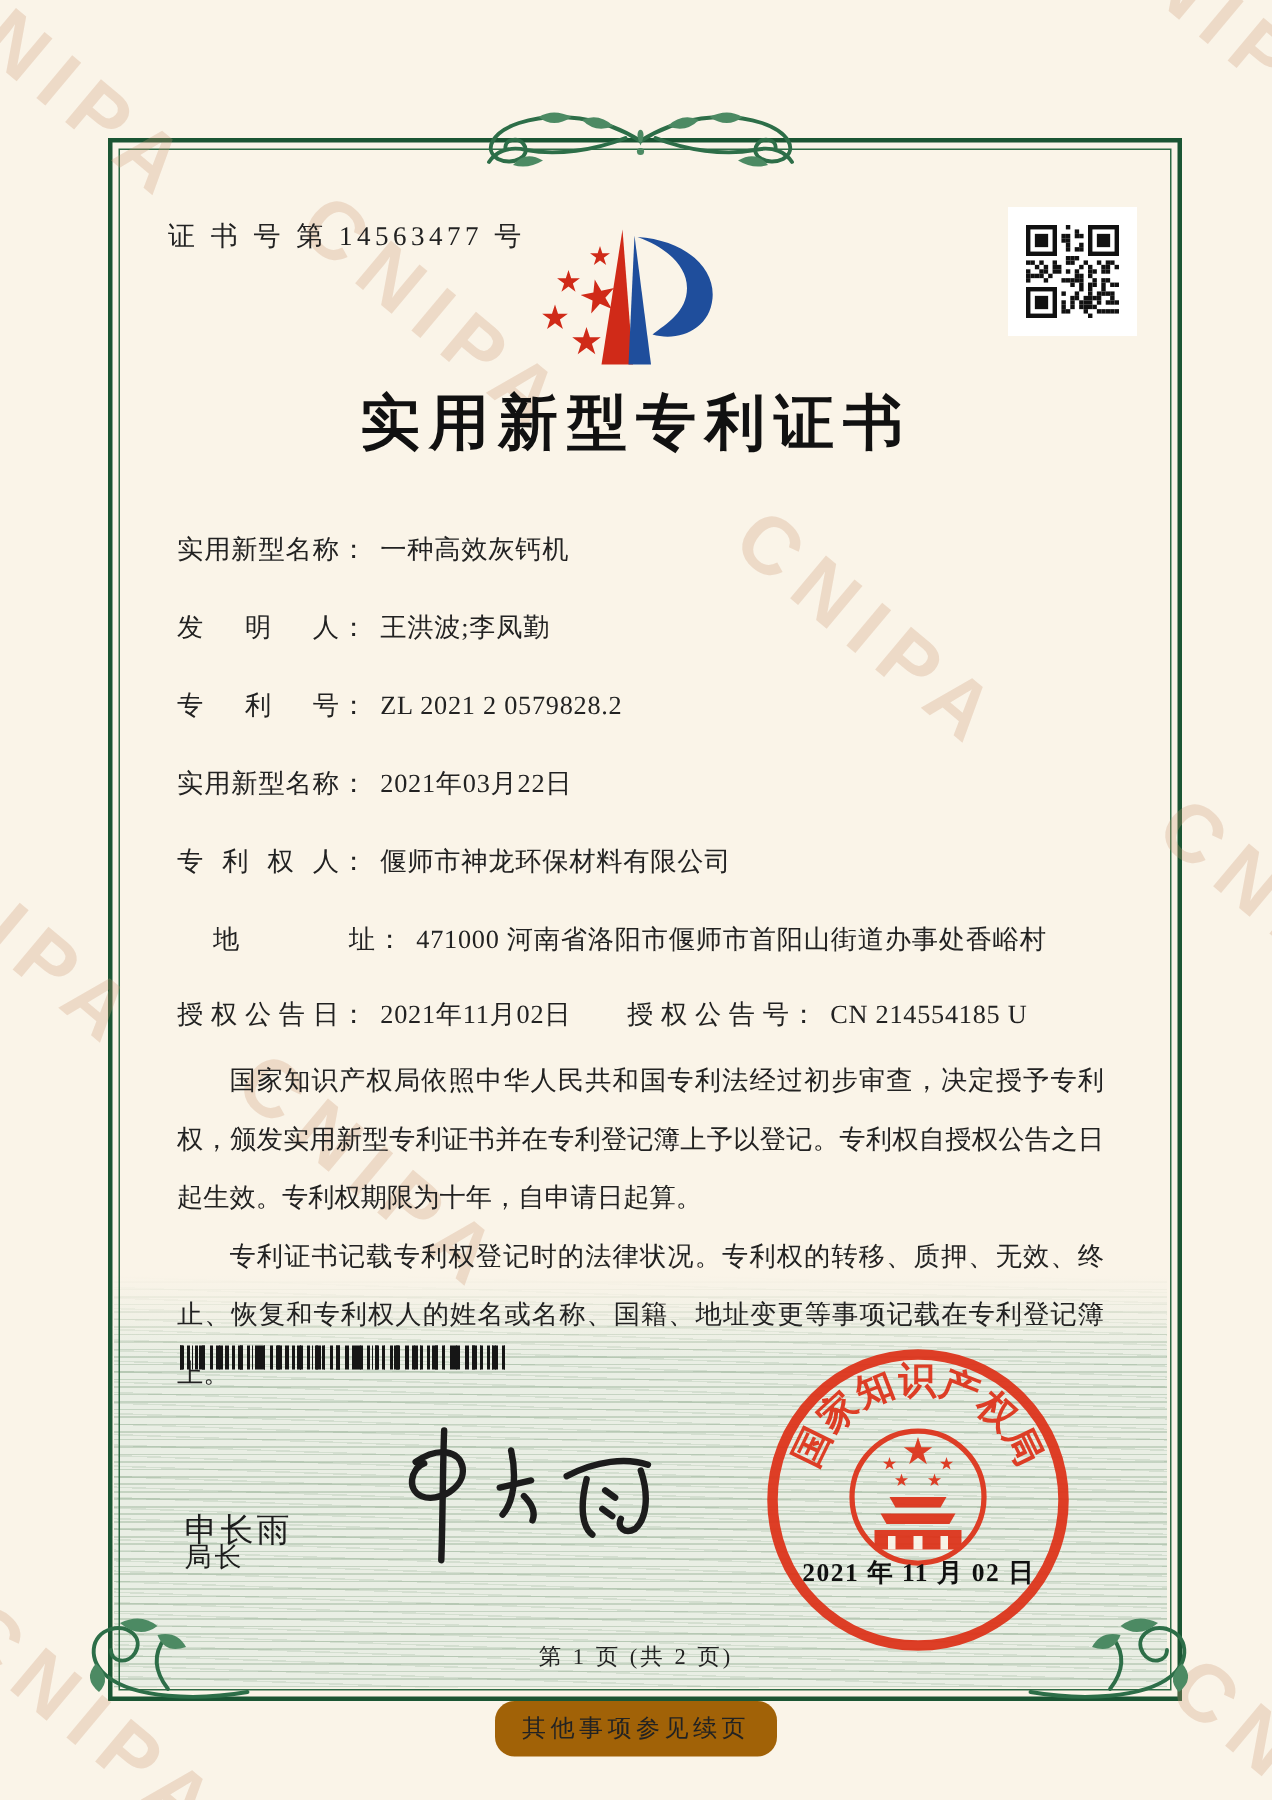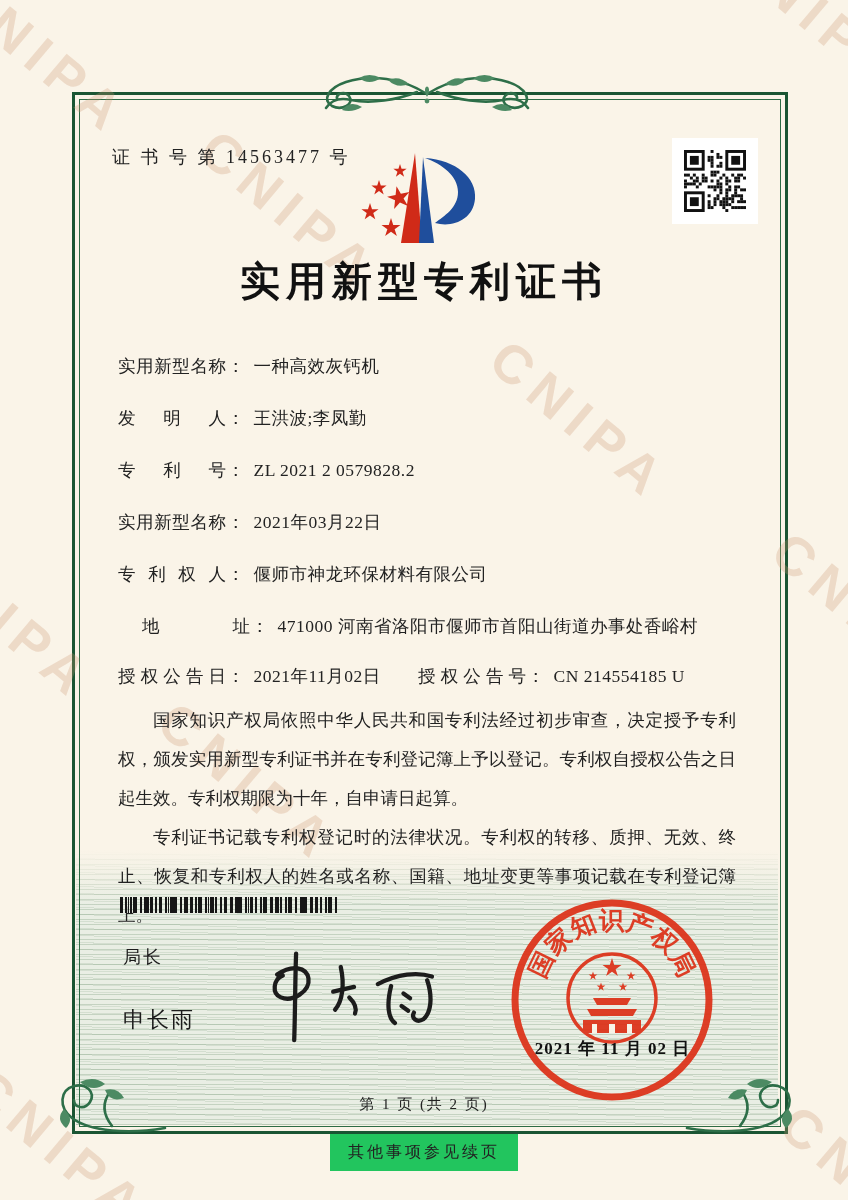--- a/index.html
+++ b/index.html
@@ -38,30 +38,30 @@
   
   .legal{position:absolute;left:118px;top:701px;width:618px;z-index:2;font-size:17.5px;
       line-height:39px;text-align:justify;color:#222;}
   .legal p{margin:0;text-indent:2em;}
   
   .barcode{position:absolute;left:120px;top:897px;width:217px;height:16px;z-index:2;
       background:
         repeating-linear-gradient(90deg,#161616 0 2px, rgba(0,0,0,0) 2px 5px),
         repeating-linear-gradient(90deg,#161616 0 1px, rgba(0,0,0,0) 1px 8px),
         repeating-linear-gradient(90deg,#161616 0 3px, rgba(0,0,0,0) 3px 13px);}
-  .signer-role{position:absolute;left:123px;top:945px;z-index:2;font-size:18px;letter-spacing:2px;}
+  .signer-role{position:absolute;left:123px;top:1026px;z-index:2;font-size:18px;letter-spacing:2px;}
   .signer-name{position:absolute;left:123px;top:1005px;z-index:2;font-size:22px;letter-spacing:2px;}
   .signature{position:absolute;left:248px;top:948px;z-index:2;}
   .seal{position:absolute;left:507px;top:895px;z-index:2;}
   .seal-date{position:absolute;left:520px;top:1037px;width:185px;z-index:3;text-align:center;
       font-size:17px;font-weight:700;color:#101010;letter-spacing:1px;}
   .page-num{position:absolute;left:0;right:0;top:1095px;z-index:2;text-align:center;font-size:15px;
       letter-spacing:2px;color:#222;}
   .note-box{position:absolute;left:50%;top:1134px;transform:translateX(-50%);z-index:2;
-      background:#22c55e;padding:8px 18px;font-size:16px;letter-spacing:3px;color:#222;}
+      background:#a16207;padding:8px 18px;font-size:16px;letter-spacing:3px;color:#222;border-radius:13px;}
 </style>
 </head>
 <body>
 
 <div class="page">
 
   <span class="wm" style="left:40px;top:55px;">CNIPA</span>
   <span class="wm" style="left:815px;top:14px;">CNIPA</span>
   <span class="wm" style="left:290px;top:210px;">CNIPA</span>
   <span class="wm" style="left:580px;top:420px;">CNIPA</span>

